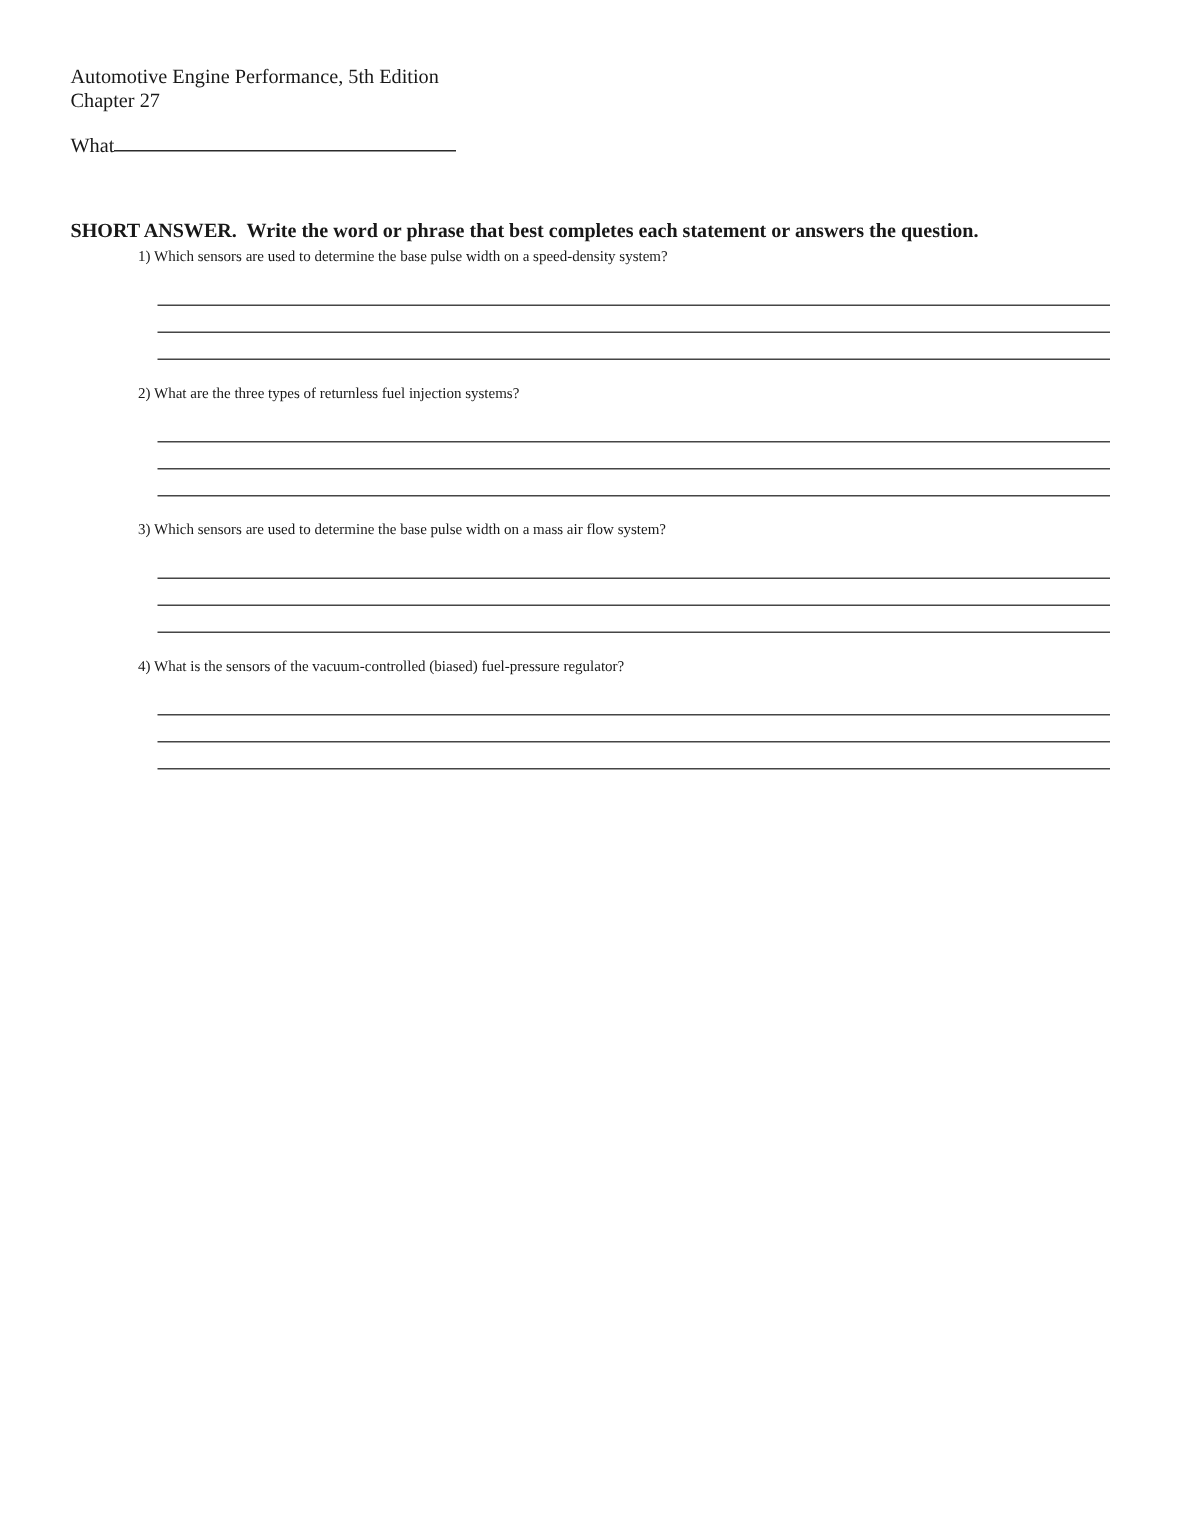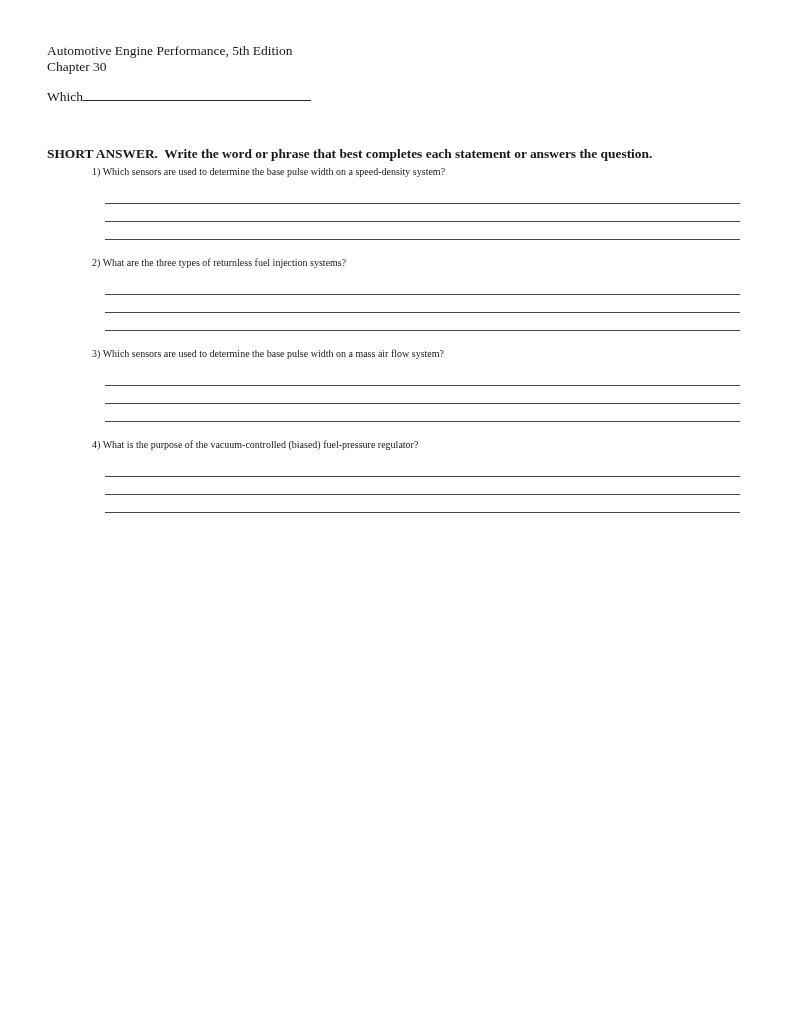--- a/index.html
+++ b/index.html
@@ -80,25 +80,25 @@
     font-size: 13.5px;
   }
 </style>
 </head>
 <body>
 
 <div class="page">
 
   <div class="header">
     <div>Automotive Engine Performance, 5th Edition</div>
-    <div>Chapter 30</div>
+    <div>Chapter 27</div>
   </div>
 
   <div class="name-row">
-    <span>Which</span><span class="name-line"></span>
+    <span>What</span><span class="name-line"></span>
   </div>
 
   <div class="instructions">SHORT ANSWER.  Write the word or phrase that best completes each statement or answers the question.</div>
 
   <div class="questions" id="questions">
   <div class="question">
     <p class="q-text">
       <span class="q-number">1)</span>
       <span class="q-body">Which sensors are used to determine the base pulse width on a speed-density system?</span>
     </p>
@@ -129,21 +129,21 @@
     <div class="answer-lines">
           <div class="answer-line"></div>
           <div class="answer-line"></div>
           <div class="answer-line"></div>
         </div>
   </div>
 
   <div class="question">
     <p class="q-text">
       <span class="q-number">4)</span>
-      <span class="q-body">What is the purpose of the vacuum-controlled (biased) fuel-pressure regulator?</span>
+      <span class="q-body">What is the sensors of the vacuum-controlled (biased) fuel-pressure regulator?</span>
     </p>
     <div class="answer-lines">
           <div class="answer-line"></div>
           <div class="answer-line"></div>
           <div class="answer-line"></div>
         </div>
   </div>
 
 </div>
 

